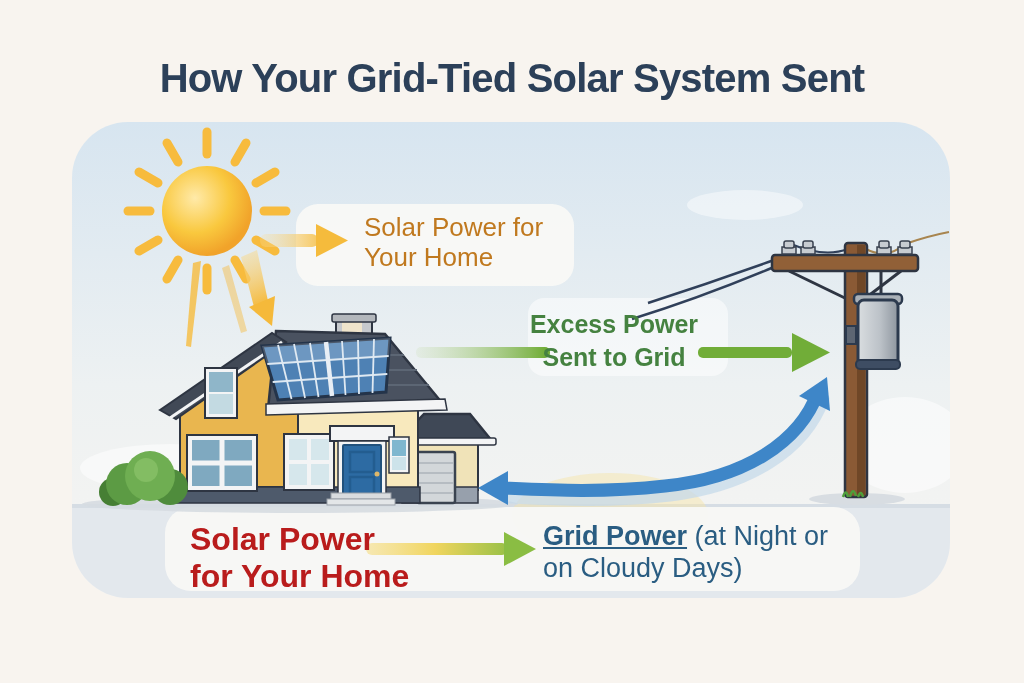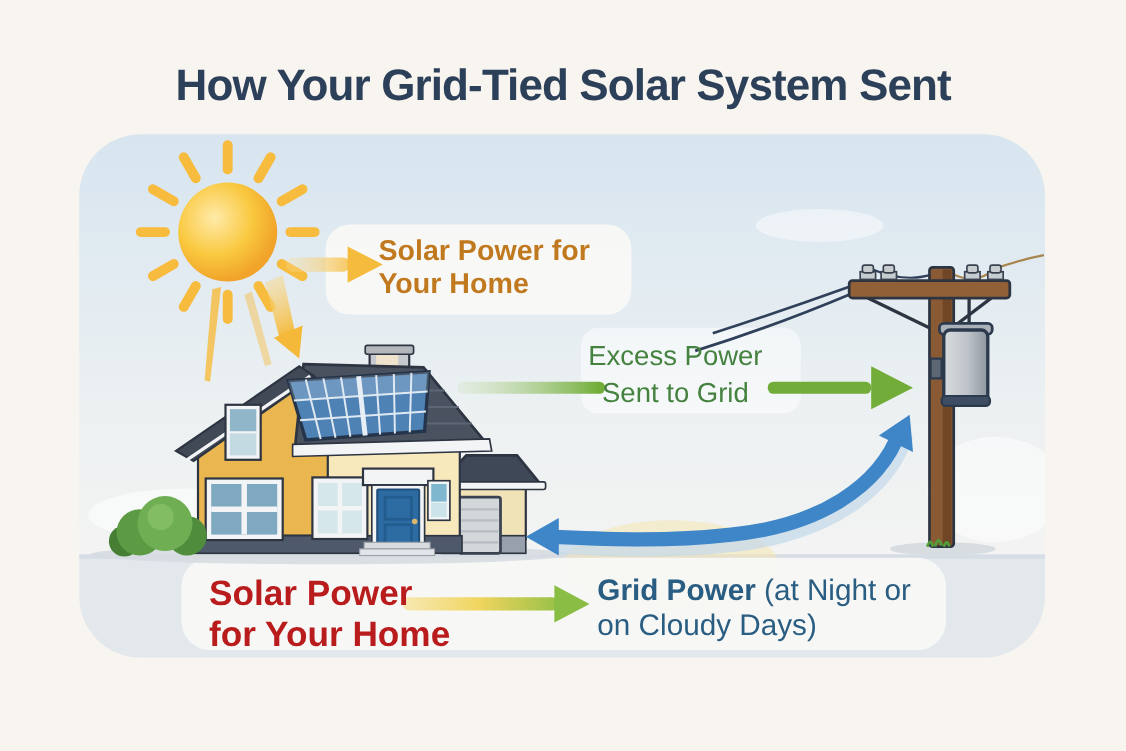--- a/index.html
+++ b/index.html
@@ -7,25 +7,25 @@
     width:1024px;height:683px;position:relative;overflow:hidden;
     background:#f8f4ef;
     font-family:"Liberation Sans", sans-serif;
   }
   .title{
     position:absolute;left:0;right:0;top:56px;text-align:center;
     font-size:40px;font-weight:bold;color:#2c4059;letter-spacing:-0.8px;
   }
   .stage{position:absolute;left:0;top:0;width:1024px;height:683px;}
   .lbl{position:absolute;white-space:pre-line;}
-  .lbl-solar-top{left:344px;top:212px;font-size:26px;font-weight:bold;color:#c0791f;line-height:1.16;}
-  .lbl-excess{left:508px;top:308px;width:212px;text-align:center;font-size:25px;font-weight:normal;color:#458240;line-height:1.3;}
+  .lbl-solar-top{left:364px;top:212px;font-size:26px;font-weight:normal;color:#c0791f;line-height:1.16;}
+  .lbl-excess{left:508px;top:308px;width:212px;text-align:center;font-size:25px;font-weight:bold;color:#458240;line-height:1.3;}
   .lbl-solar-bottom{left:190px;top:521px;font-size:32px;font-weight:bold;color:#b91c1c;line-height:1.17;}
   .lbl-grid{left:543px;top:521px;font-size:27px;color:#2a5d82;line-height:1.17;width:330px;}
-  .lbl-grid .b{font-weight:bold;}
+  .lbl-grid .b{font-weight:bold;text-decoration:underline;}
 </style>
 </head>
 <body>
 
 <svg class="stage" viewBox="0 0 1024 683">
   <defs>
     <linearGradient id="gradSky" x1="0" y1="122" x2="0" y2="598" gradientUnits="userSpaceOnUse">
       <stop offset="0" stop-color="#d7e5f0"></stop>
         <stop offset="0.55" stop-color="#edf1f2"></stop>
       <stop offset="0.78" stop-color="#f2f3f2"></stop>

